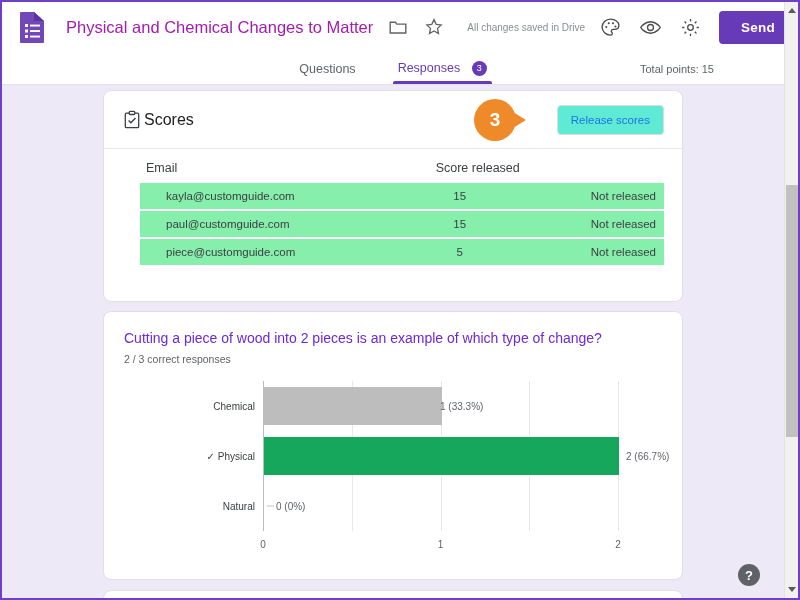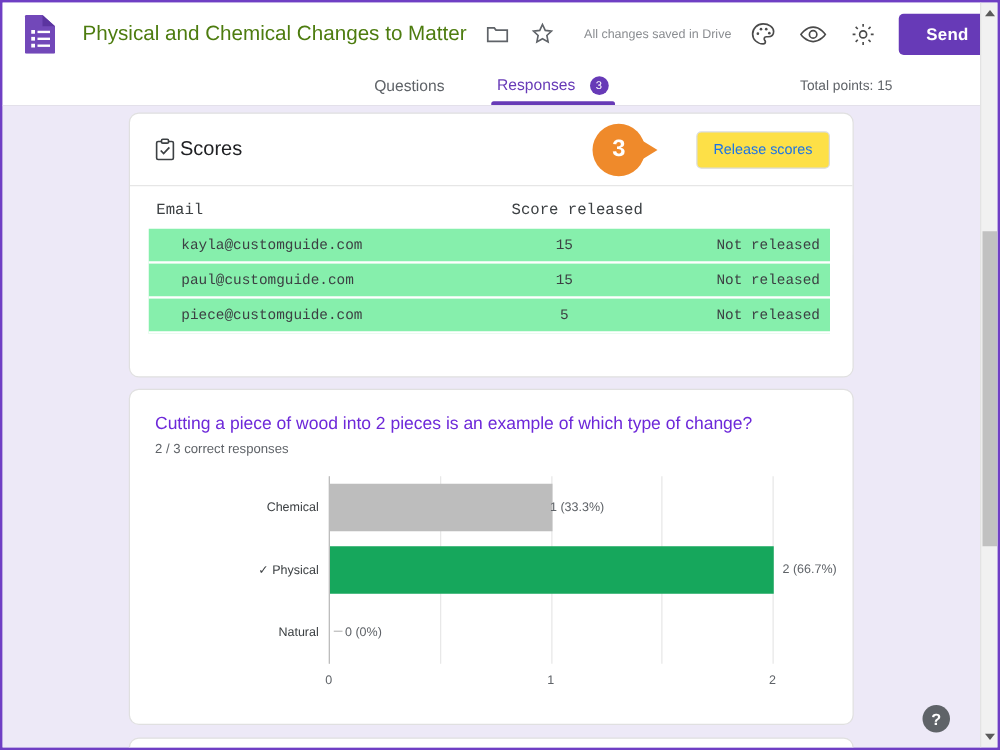--- a/index.html
+++ b/index.html
@@ -24,21 +24,21 @@
     background: #ffffff;
     display: flex; align-items: center;
   }
   .forms-logo {
     margin-left: 16px; width: 30px; height: 32px;
     position: relative; flex: none;
   }
   .forms-logo svg { display:block; }
   .doc-title {
     margin-left: 18px;
-    font-size: 16.5px; color: #4d7c0f; white-space: nowrap;
+    font-size: 16.5px; color: #a21caf; white-space: nowrap;
   }
   .hdr-icon-btn {
     margin-left: 14px; width: 22px; height: 22px;
     display: flex; align-items: center; justify-content: center;
     color: #5f6368; flex: none;
   }
   .hdr-icon-btn svg { display: block; }
   .saved-text {
     margin-left: 22px; font-size: 10px; color: #8a8d91; white-space: nowrap;
   }
@@ -100,39 +100,39 @@
   #question-card { top: 226px; height: 269px; }
   #next-card { top: 505px; height: 40px; }
 
   .card-head {
     height: 58px; display: flex; align-items: center;
     padding: 0 18px; border-bottom: 1px solid #e6e6e6; position: relative;
   }
   .clip-icon { width: 20px; height: 20px; color: #3c4043; flex: none; }
   .card-head-title { margin-left: 2px; font-size: 16px; color: #202124; }
   .release-btn {
-    margin-left: auto; background: #fde047; color: #1a73e8;
+    margin-left: auto; background: #5eead4; color: #1a73e8;
     border: 1px solid #dadce0; border-radius: 4px;
     font-size: 11.5px; padding: 8px 13px; cursor: pointer; white-space: nowrap;
   }
   .callout {
     position: absolute; right: 166px; top: 8px;
     width: 42px; height: 42px; border-radius: 50%;
     background: #ef8a2b; color: #fff;
     font-size: 19px; font-weight: bold;
     display: flex; align-items: center; justify-content: center;
   }
   .callout::after {
     content: ""; position: absolute; right: -10px; top: 13px;
     border-top: 8px solid transparent; border-bottom: 8px solid transparent;
     border-left: 13px solid #ef8a2b;
   }
 
   
-  .scores-table { width: 100%; padding: 0 18px 0 15px; font-family: Liberation Mono, monospace; }
+  .scores-table { width: 100%; padding: 0 18px 0 36px; }
   .sc-head {
     display: flex; padding: 12px 0 8px 0;
     font-size: 12.5px; color: #3c4043;
   }
   .sc-row {
     display: flex; align-items: center;
     background: #86efac; border-bottom: 2px solid #ffffff;
     font-size: 11.5px; color: #3c4043; height: 28px;
   }
   .c-email { width: 48%; padding-left: 6px; }

